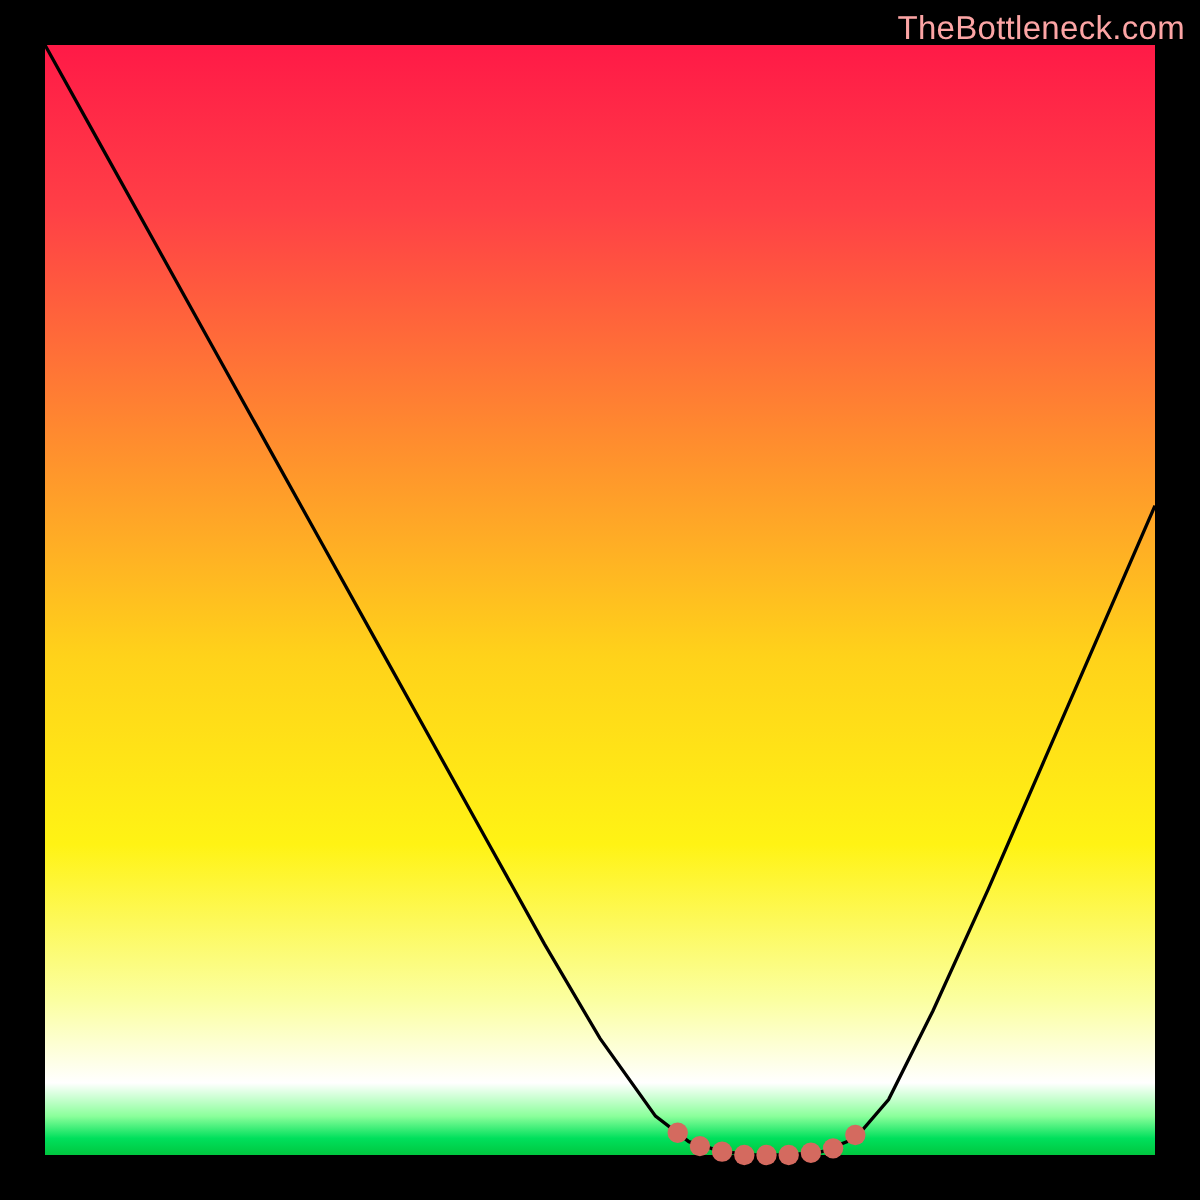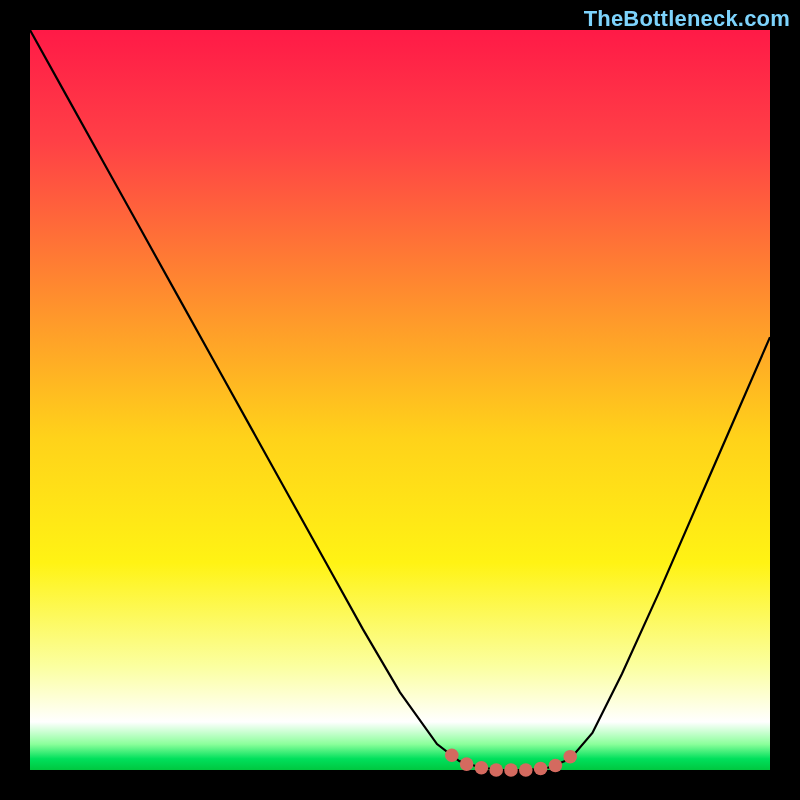--- a/index.html
+++ b/index.html
@@ -2,23 +2,23 @@
 <html><head>
 <meta charset="utf-8">
 <style>
   * { margin: 0; padding: 0; box-sizing: border-box; }
   html, body { width: 800px; height: 800px; overflow: hidden; background: #000; font-family: Arial, Helvetica, sans-serif; }
   .frame { position: relative; width: 800px; height: 800px; background: #000; }
   .watermark {
     position: absolute;
     top: 6px;
     right: 10px;
-    color: #7dd3fc;
+    color: #fca5a5;
     font-size: 22px;
-    font-weight: 700;
+    font-weight: 400;
     letter-spacing: 0.2px;
     z-index: 3;
   }
   svg.plot { position: absolute; left: 0; top: 0; }
 </style>
 </head>
 <body>
 
 <div class="frame">
   <div class="watermark">TheBottleneck.com</div>

